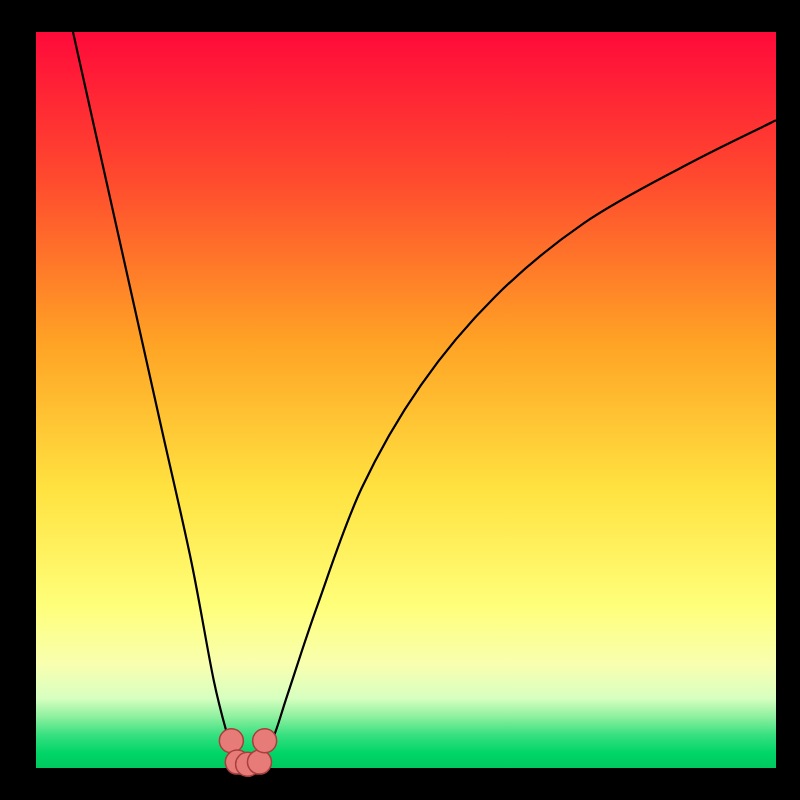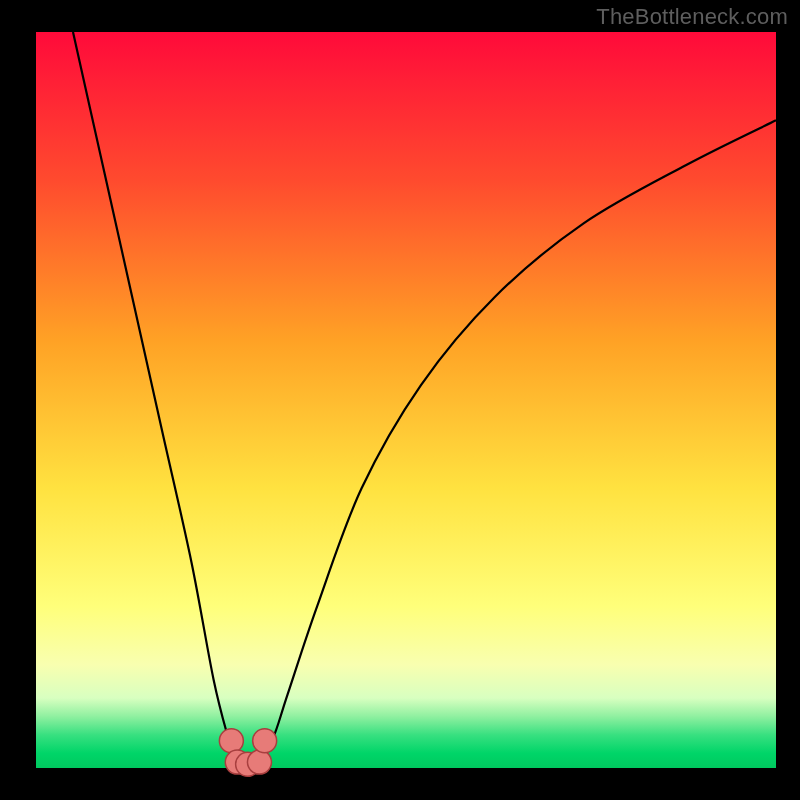--- a/index.html
+++ b/index.html
@@ -29,21 +29,20 @@
   svg {
     position: absolute;
     left: 0;
     top: 0;
   }
 </style>
 </head>
 <body>
 
 <div class="frame">
-  <div class="watermark">TheBottleneck.com</div>
   <svg id="plot" width="800" height="800">
     <defs>
       <linearGradient id="bg-grad" x1="0" y1="0" x2="0" y2="1">
           <stop offset="0%" stop-color="#ff0a3a"></stop>
           <stop offset="20%" stop-color="#ff4a2e"></stop>
           <stop offset="42%" stop-color="#ffa225"></stop>
           <stop offset="62%" stop-color="#ffe240"></stop>
           <stop offset="78%" stop-color="#ffff7a"></stop>
           <stop offset="86%" stop-color="#f8ffb0"></stop>
           <stop offset="90.5%" stop-color="#d8ffc0"></stop>

